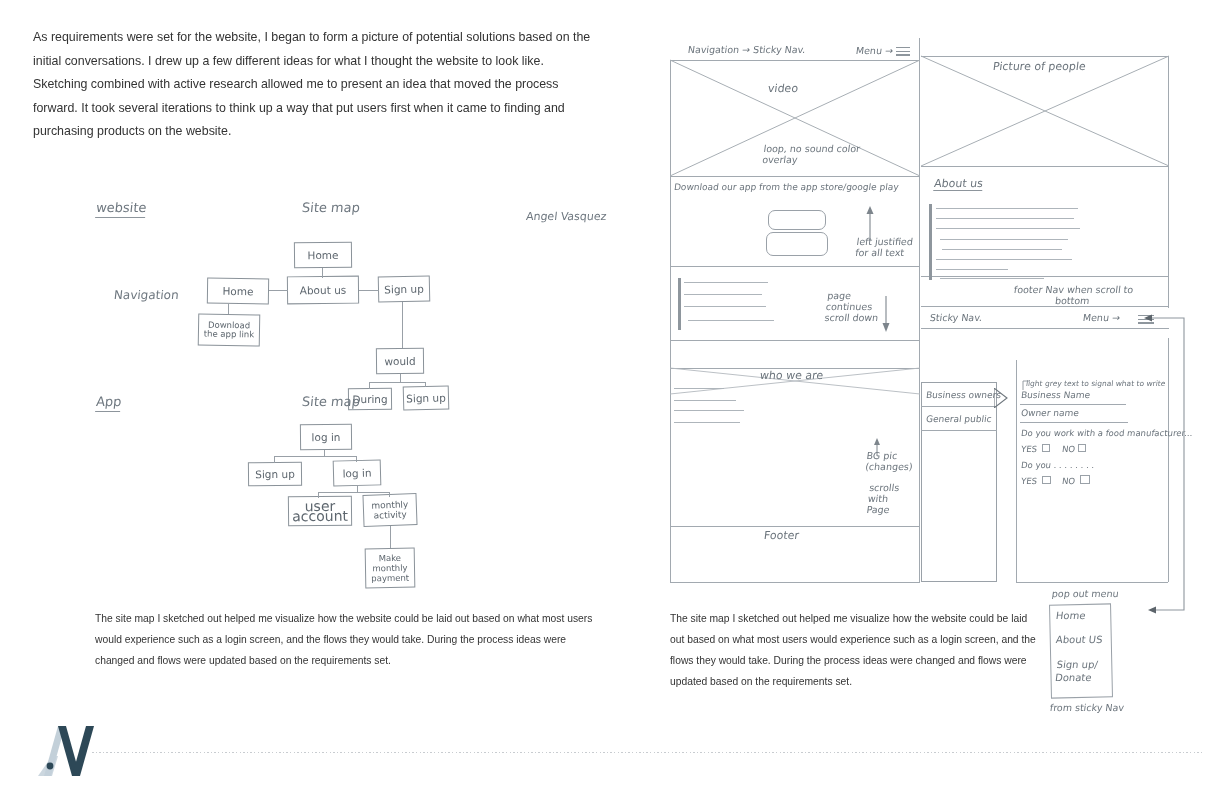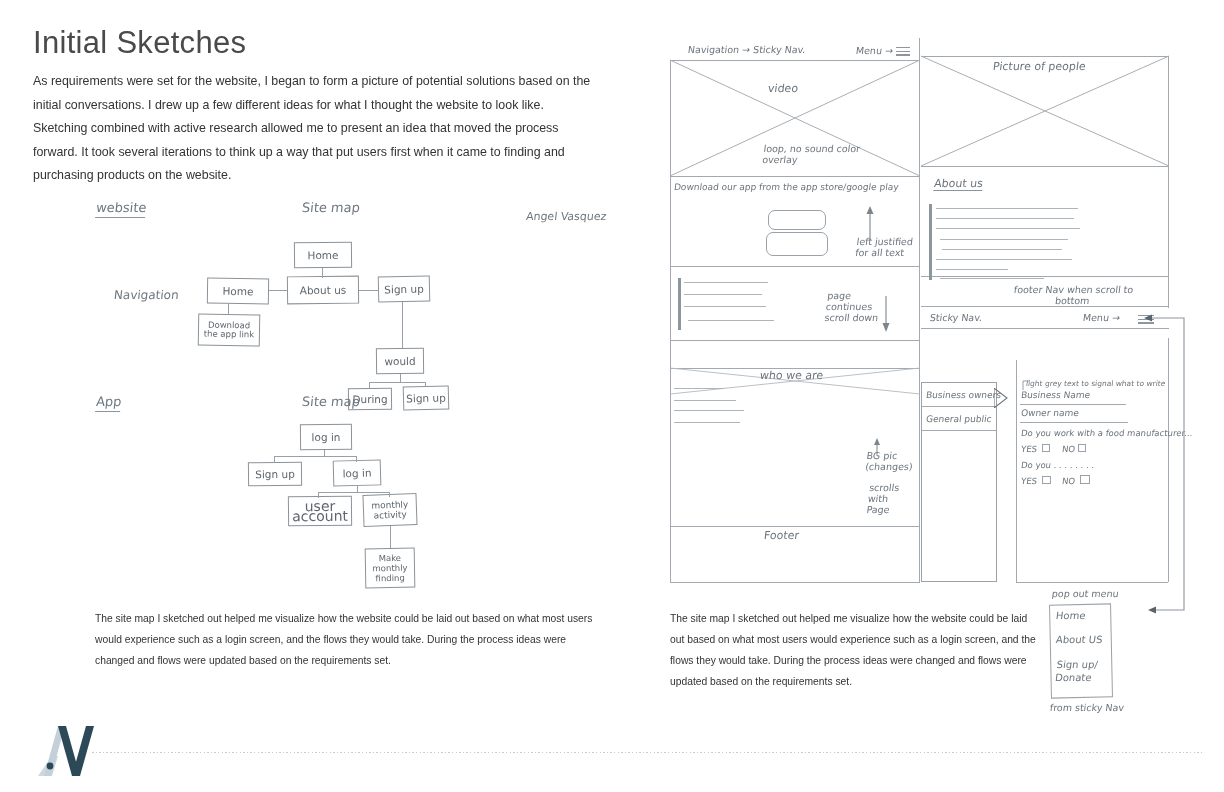--- a/index.html
+++ b/index.html
@@ -75,21 +75,20 @@
     position:absolute;left:92px;top:752px;right:22px;height:1px;
     background-image:repeating-linear-gradient(to right,#c8ccd0 0 1.5px,transparent 1.5px 3.6px);
   }
 </style>
 </head>
 <body>
 
 <div class="page">
 
   <div class="left-col">
-    <h1 class="page-title">Initial Sketches</h1>
     <p class="intro-para">As requirements were set for the website, I began to form a picture of potential solutions based on the initial conversations. I drew up a few different ideas for what I thought the website to look like. Sketching combined with active research allowed me to present an idea that moved the process forward. It took several iterations to think up a way that put users first when it came to finding and purchasing products on the website.</p>
   </div>
 
   <div class="sketch-left">
 
     <div class="sk-label ul" style="left:8px;top:4px;font-size:13px;">website</div>
     <div class="sk-label" style="left:214px;top:4px;font-size:13px;">Site map</div>
     <div class="sk-label" style="left:438px;top:14px;font-size:11px;">Angel Vasquez</div>
     <div class="sk-label" style="left:26px;top:92px;font-size:12px;">Navigation</div>
 
@@ -113,21 +112,21 @@
     <div class="sk-line v" style="left:337px;top:186px;height:5px;"></div>
 
     <div class="sk-label ul" style="left:8px;top:198px;font-size:13px;">App</div>
     <div class="sk-label" style="left:214px;top:198px;font-size:13px;">Site map</div>
 
     <div class="sk-box" style="left:212px;top:228px;width:52px;height:26px;">log in</div>
     <div class="sk-box" style="left:160px;top:266px;width:54px;height:24px;">Sign up</div>
     <div class="sk-box" style="left:245px;top:264px;width:48px;height:26px;transform:rotate(-1.5deg);">log in</div>
     <div class="sk-box" style="left:200px;top:300px;width:64px;height:30px;font-size:14px;line-height:10.5px;">user account</div>
     <div class="sk-box" style="left:275px;top:298px;width:54px;height:32px;font-size:9px;line-height:10px;transform:rotate(-2deg);">monthly activity</div>
-    <div class="sk-box" style="left:277px;top:352px;width:50px;height:40px;font-size:8.5px;line-height:10px;transform:rotate(-1deg);">Make monthly finding</div>
+    <div class="sk-box" style="left:277px;top:352px;width:50px;height:40px;font-size:8.5px;line-height:10px;transform:rotate(-1deg);">Make monthly payment</div>
 
     <div class="sk-line v" style="left:236px;top:254px;height:6px;"></div>
     <div class="sk-line h" style="left:186px;top:260px;width:83px;"></div>
     <div class="sk-line v" style="left:186px;top:260px;height:7px;"></div>
     <div class="sk-line v" style="left:268px;top:260px;height:6px;"></div>
     <div class="sk-line v" style="left:269px;top:290px;height:6px;"></div>
     <div class="sk-line h" style="left:230px;top:296px;width:72px;"></div>
     <div class="sk-line v" style="left:230px;top:296px;height:6px;"></div>
     <div class="sk-line v" style="left:301px;top:296px;height:5px;"></div>
     <div class="sk-line v" style="left:302px;top:330px;height:22px;"></div>

